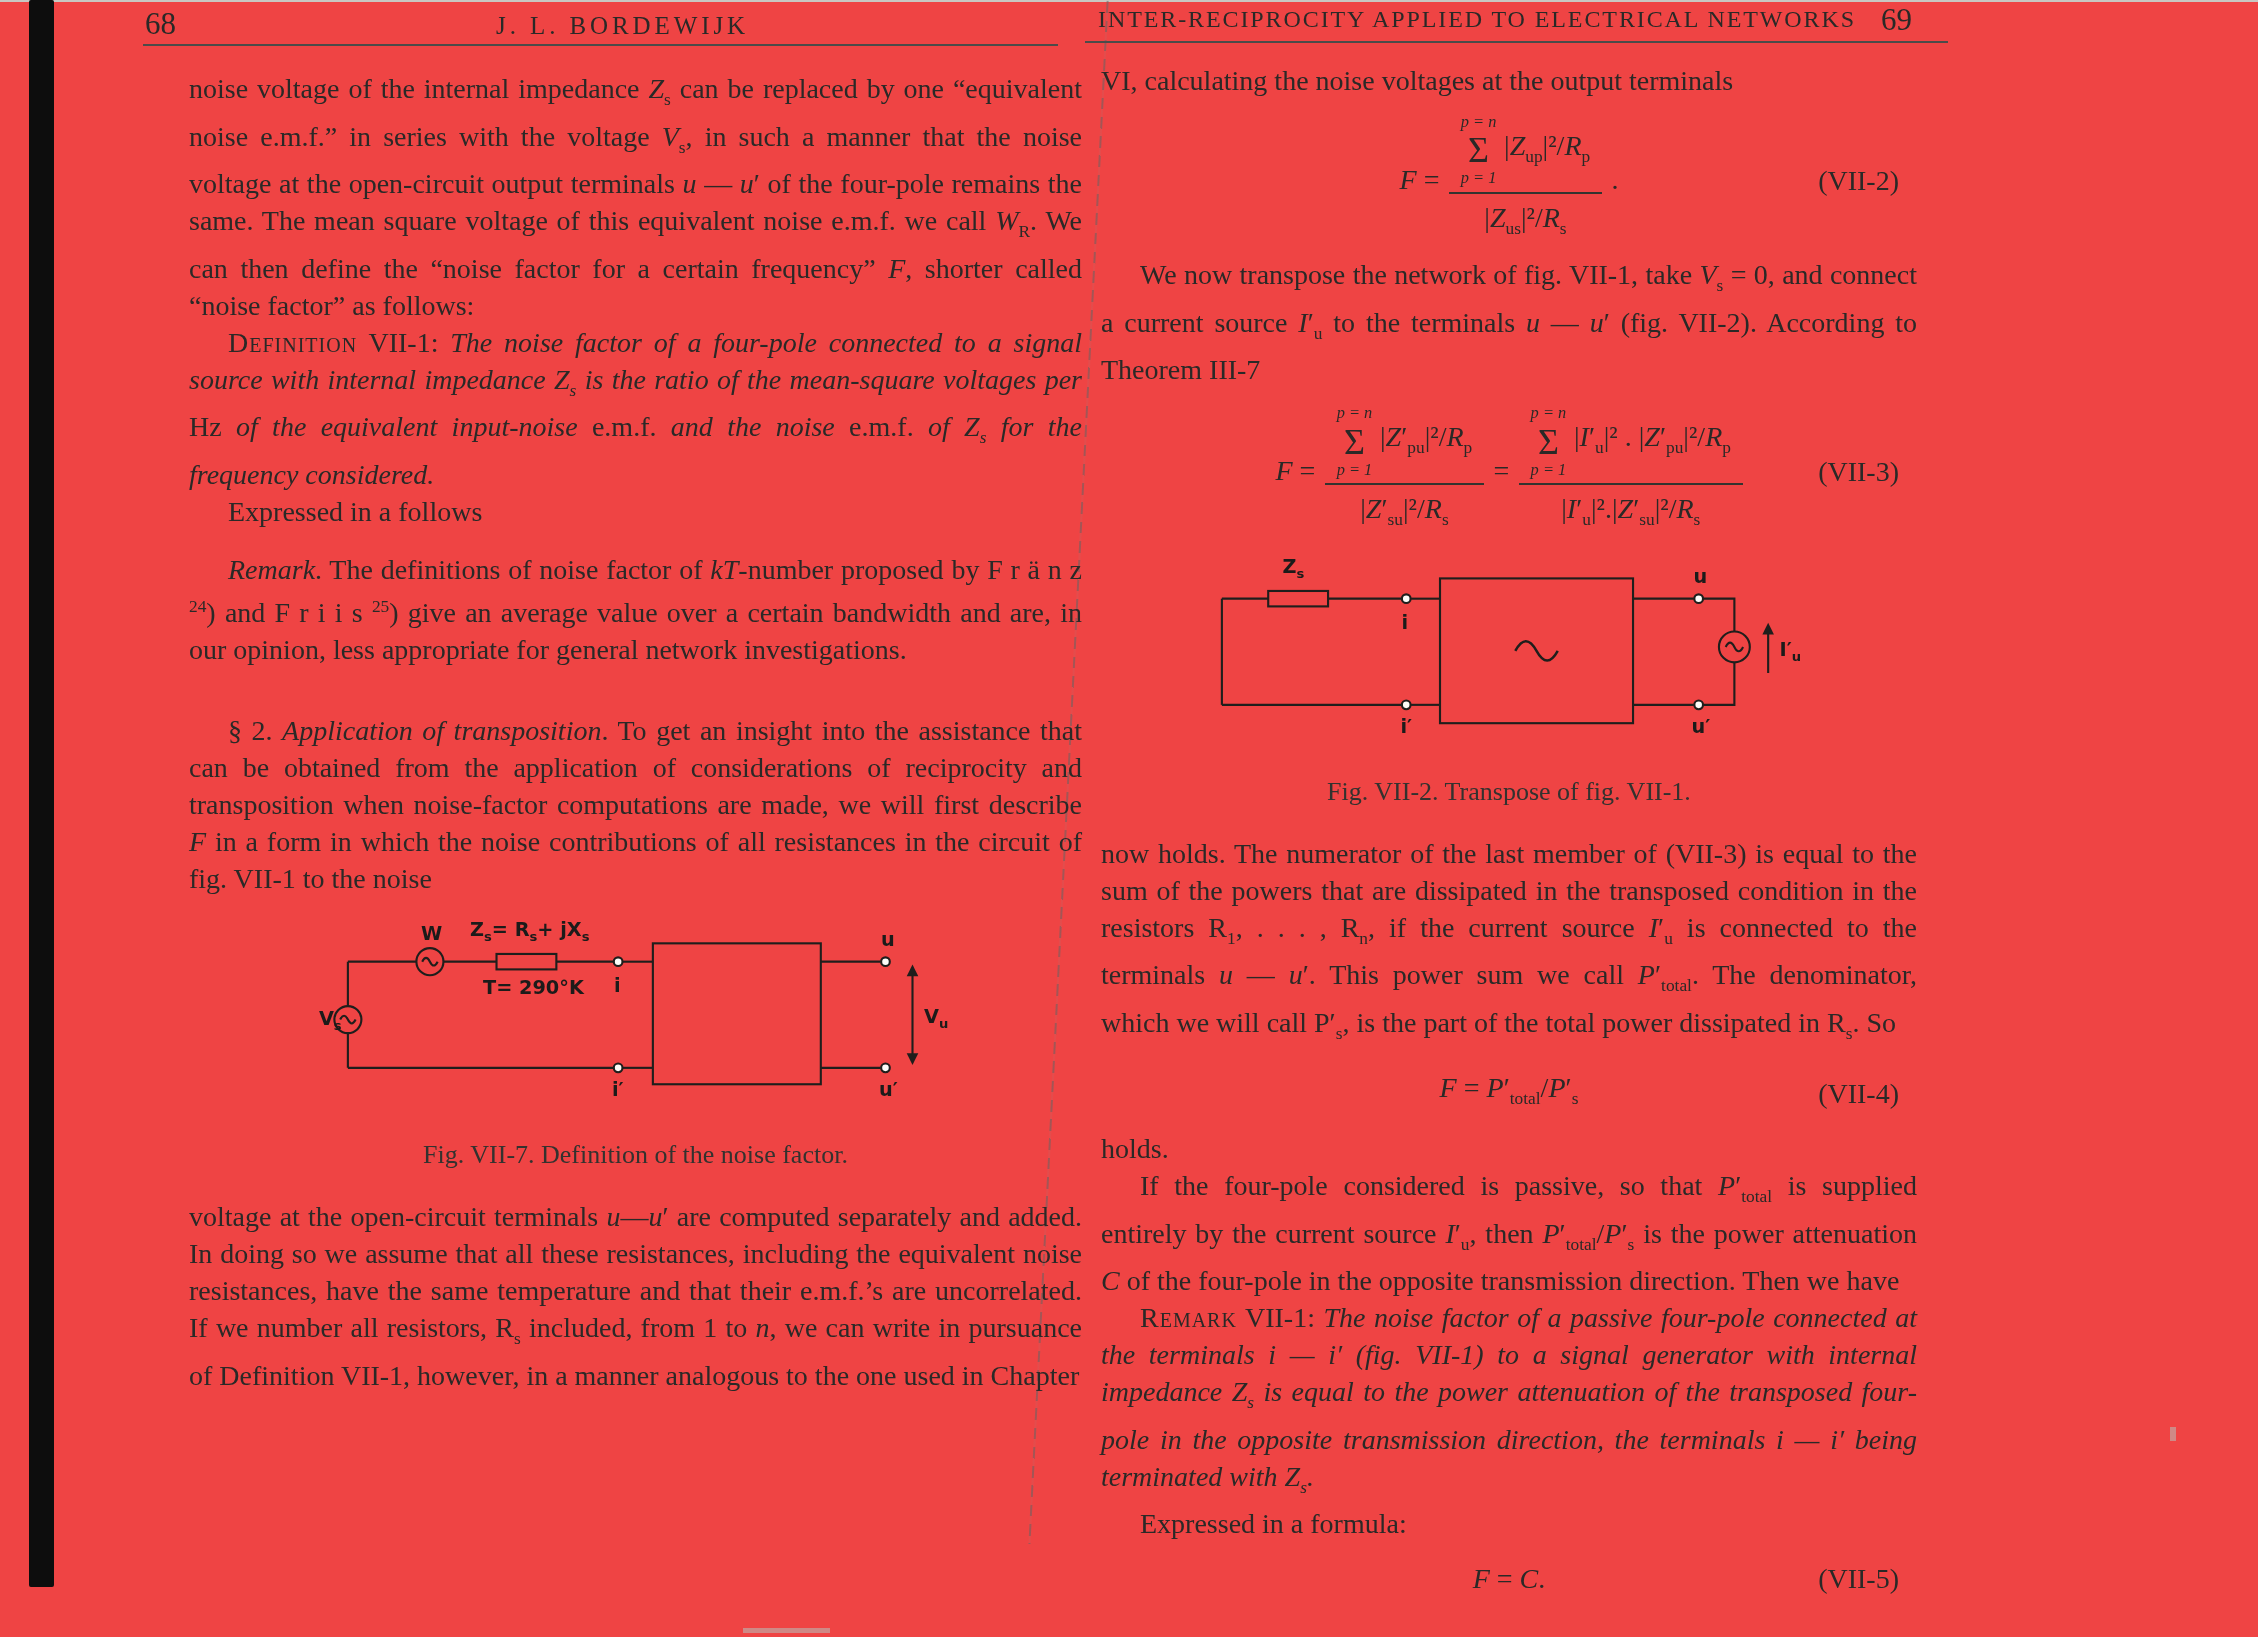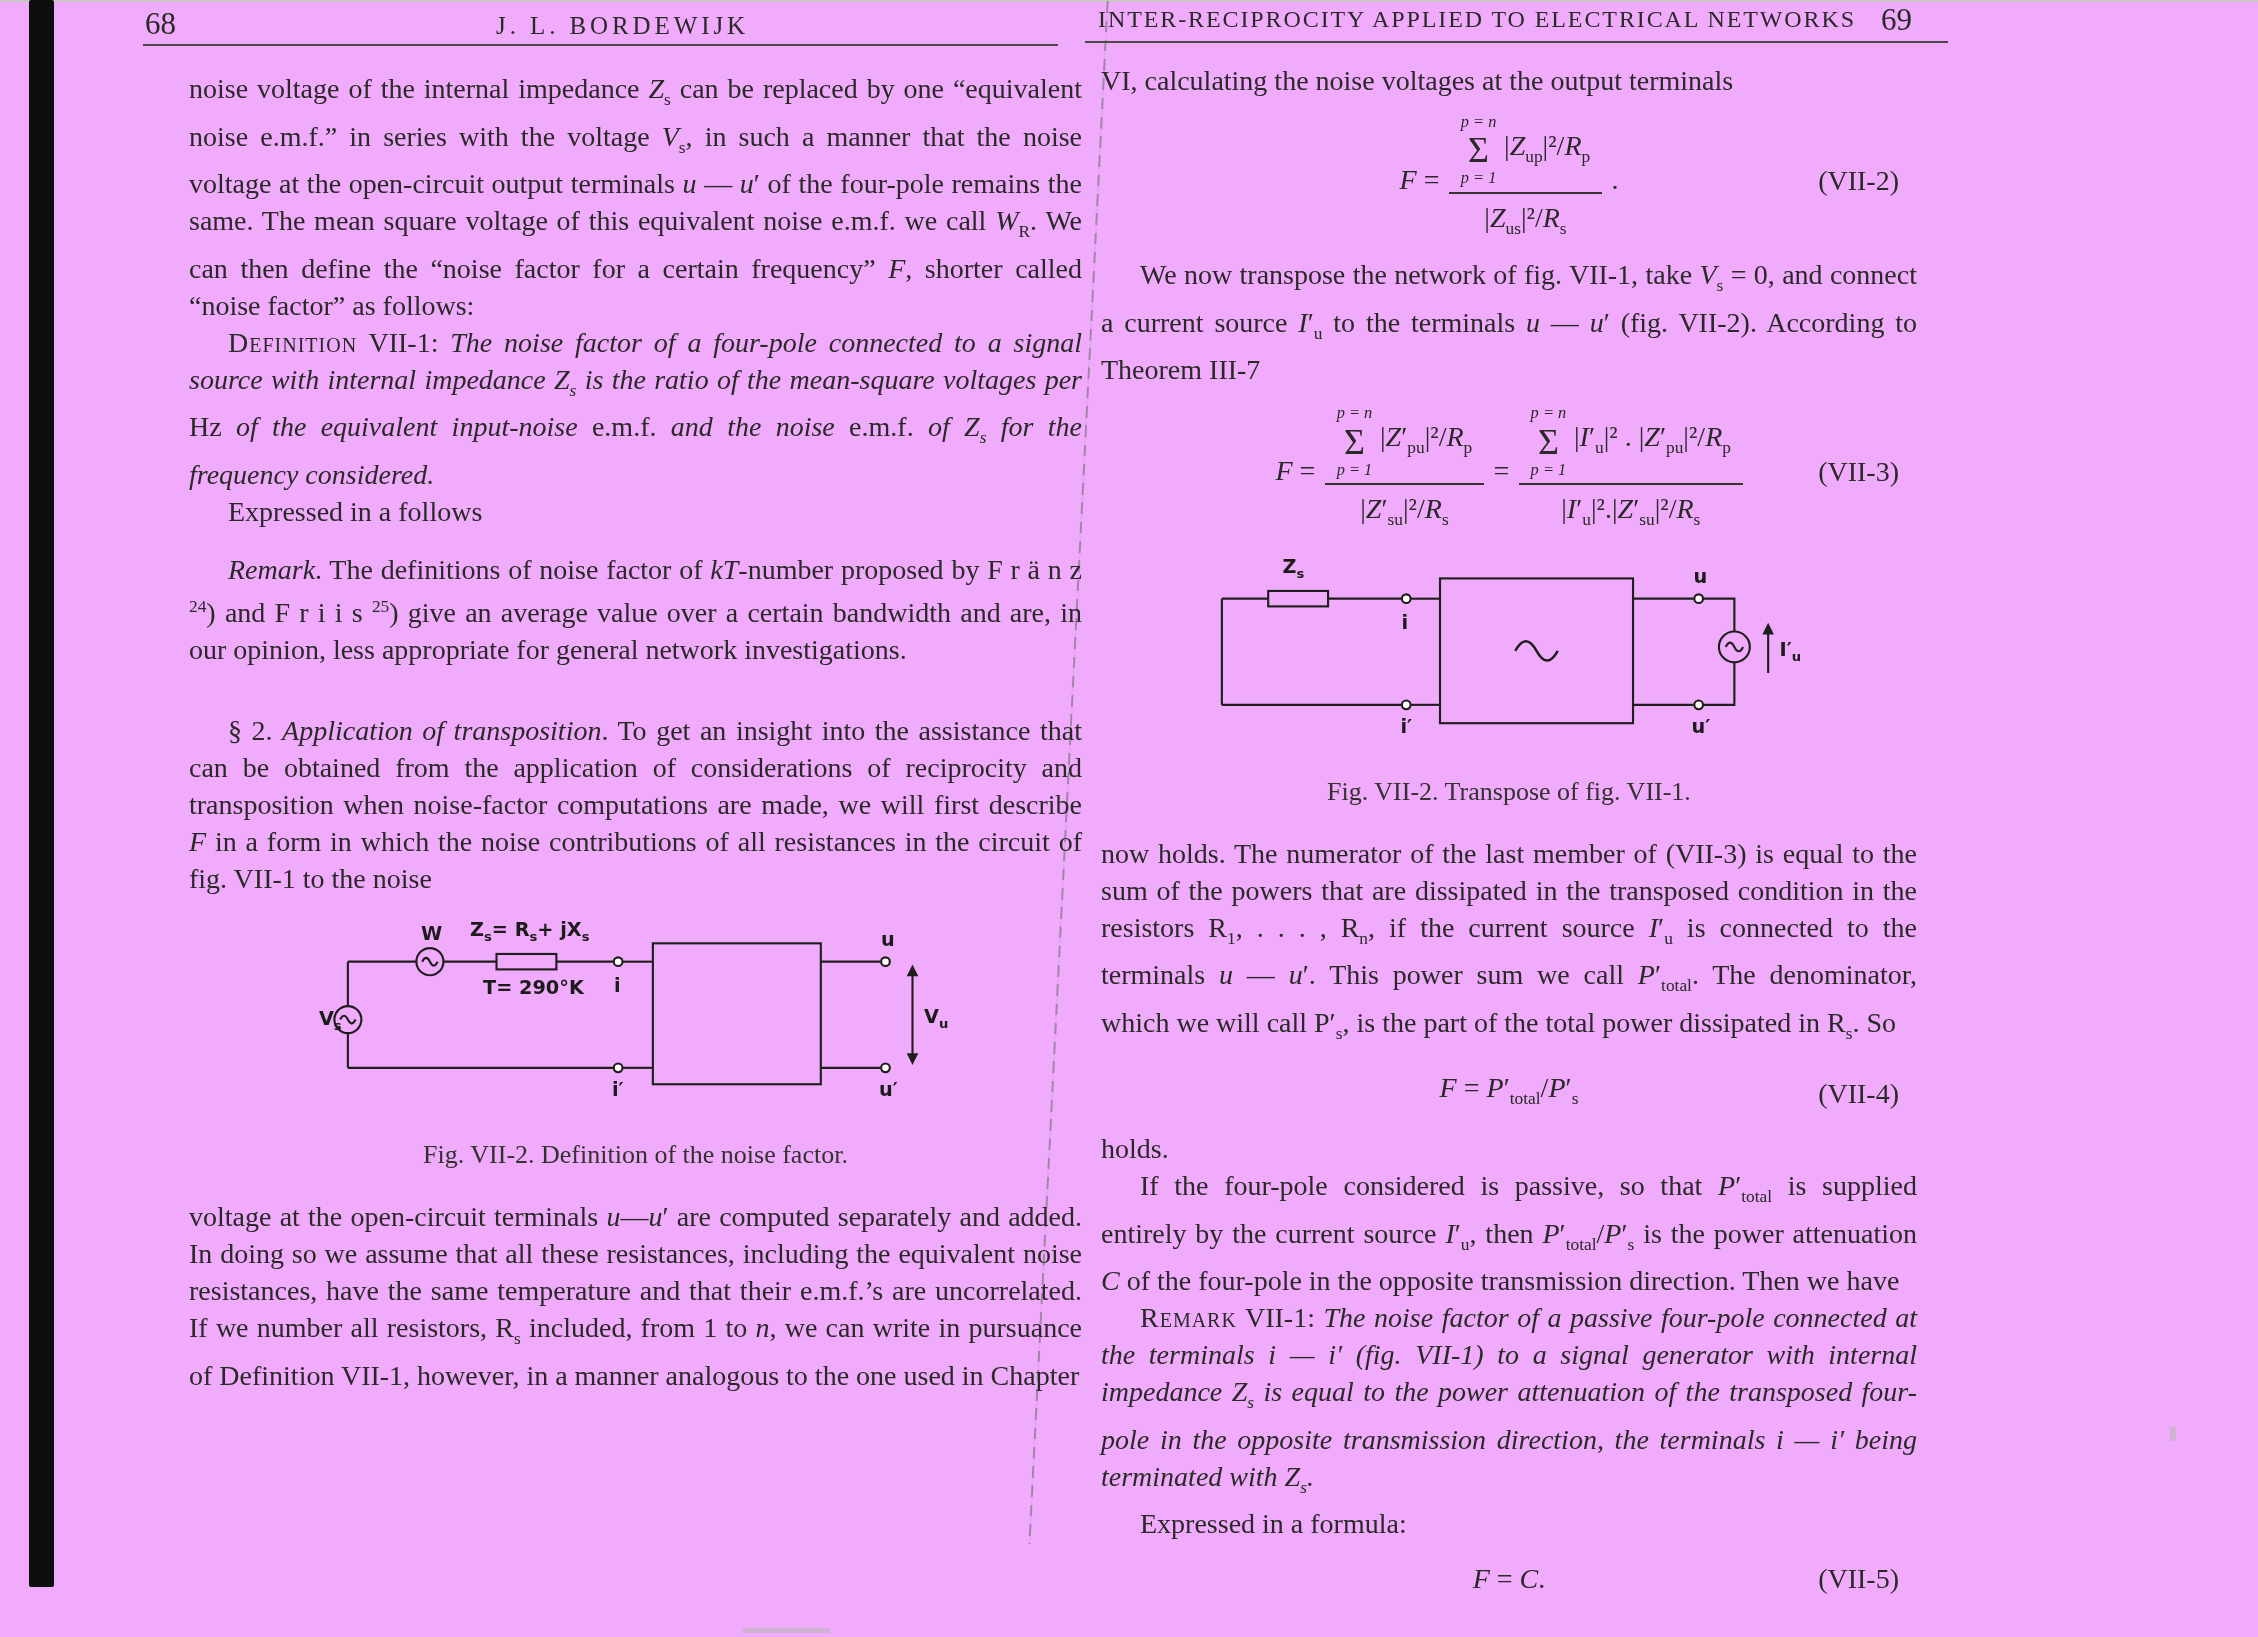--- a/index.html
+++ b/index.html
@@ -1,16 +1,16 @@
 <!DOCTYPE html>
 <html><head>
 <meta charset="utf-8">
 <style>
   html,body{margin:0;padding:0;background:#dddcda;}
-  #canvas{position:relative;width:2258px;height:1638px;background:#f0abfc;overflow:hidden;
+  #canvas{position:relative;width:2258px;height:1638px;background:#ef4444;overflow:hidden;
           font-family:"Liberation Serif", serif;color:#2a2927;}
   .black-bar{position:absolute;left:29px;top:0;width:25px;height:1587px;background:#0d0d0d;border-radius:1.9px;}
   .top-edge{position:absolute;left:0;top:0;width:2258px;height:1.9px;background:#c9c7c2;}
   .gutter{position:absolute;left:1068px;top:-19.3px;width:1.9px;height:1564px;
           background:repeating-linear-gradient(to bottom,rgba(100,100,100,.55) 0 11.6px,rgba(140,140,140,.12) 11.6px 19.3px);
           transform:rotate(2.9deg);transform-origin:center;}
   .artifact{position:absolute;background:#b9b7b2;opacity:.6;}
 
   
   .lp-head-num{position:absolute;left:145px;top:5.8px;font-size:31px;}
@@ -132,21 +132,21 @@
         <div class="fig-label" style="left:1.9px;top:91px;">V<sub>s</sub></div>
         <div class="fig-label" style="left:104px;top:5.8px;">W</div>
         <div class="fig-label" style="left:153px;top:1.9px;">Z<sub>s</sub>= R<sub>s</sub>+ jX<sub>s</sub></div>
         <div class="fig-label" style="left:166px;top:60px;">T= 290°K</div>
         <div class="fig-label" style="left:297px;top:58px;">i</div>
         <div class="fig-label" style="left:295px;top:162px;">i′</div>
         <div class="fig-label" style="left:564px;top:11.6px;">u</div>
         <div class="fig-label" style="left:562px;top:162px;">u′</div>
         <div class="fig-label" style="left:607px;top:89px;">V<sub>u</sub></div>
       </div>
-      <div class="fig-caption">Fig. VII-2. Definition of the noise factor.</div>
+      <div class="fig-caption">Fig. VII-7. Definition of the noise factor.</div>
     </div>
 
     <p class="after-fig">voltage at the open-circuit terminals <i>u</i>—<i>u</i>′ are computed separately and added. In doing so we assume that all these resistances, including the equivalent noise resistances, have the same temperature and that their e.m.f.’s are uncorrelated. If we number all resistors, R<sub>s</sub> included, from 1 to <i>n</i>, we can write in pursuance of Definition VII-1, however, in a manner analogous to the one used in Chapter</p>
   </div>
 
   <div class="col col-right">
 
     <p>VI, calculating the noise voltages at the output terminals</p>
 
     <div class="eq eq2">

